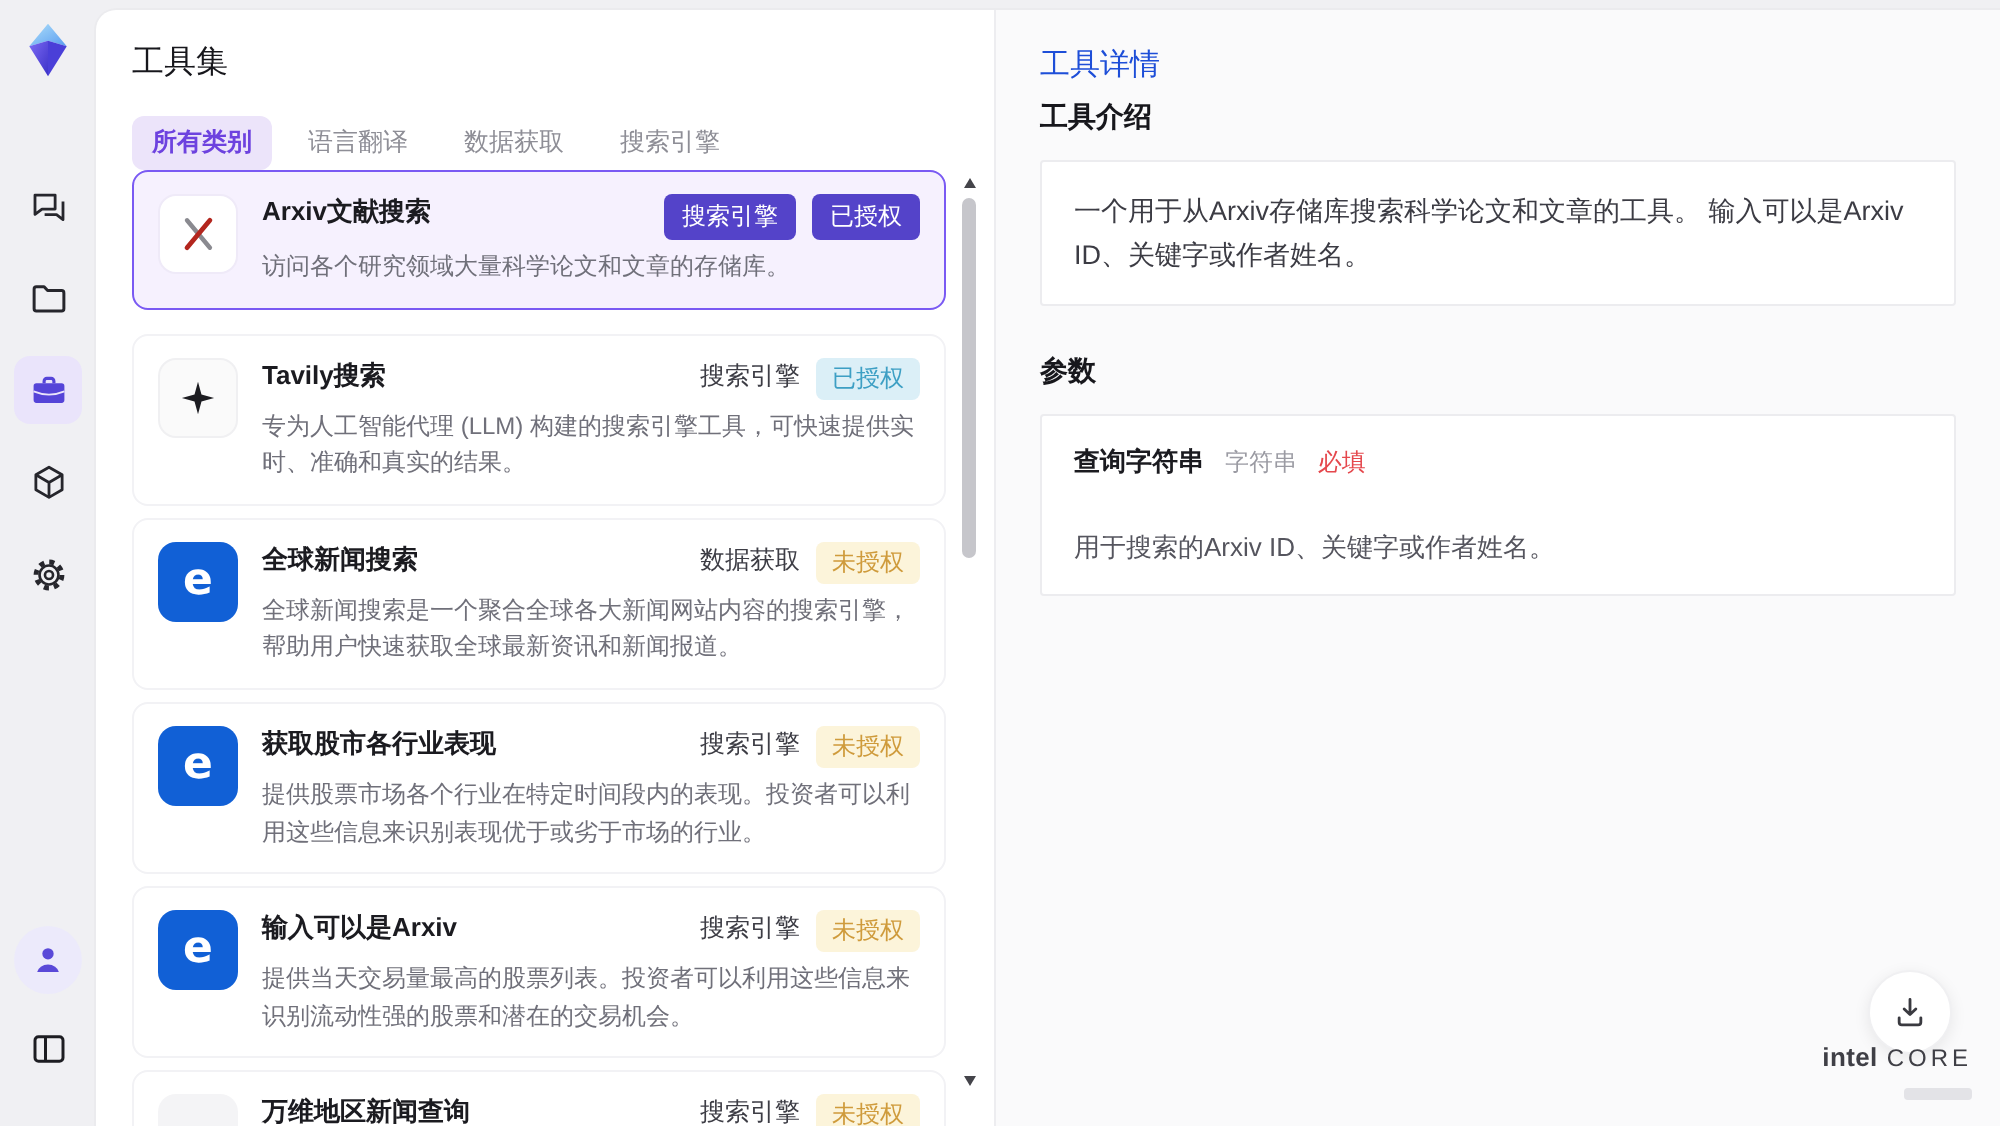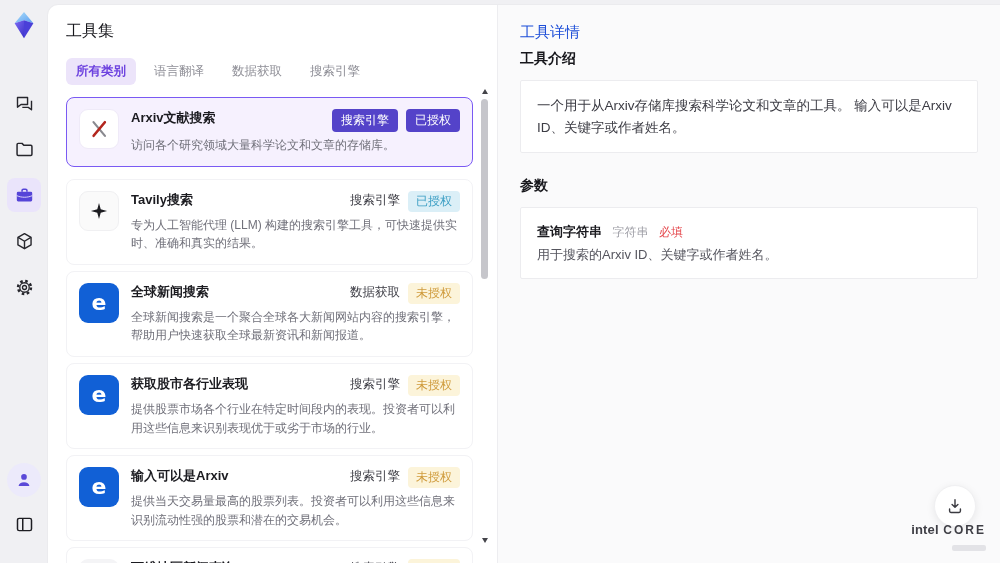--- a/index.html
+++ b/index.html
@@ -18,21 +18,21 @@
   .rail-btn.person { background:#eceafb; border-radius:50%; margin-bottom:10px; }
 
   
   .main { position:absolute; left:48px; top:5px; right:0; bottom:0; background:#fff;
           border-top-left-radius:10px; display:flex; overflow:hidden;
           box-shadow:0 0 0 1px rgba(0,0,0,0.02); }
 
   
   .list-panel { width:449px; position:relative; padding:16px 24px 0 18px; }
   .page-title { font-size:16px; font-weight:400; color:#17171c; margin-bottom:16px; }
-  .tabs { display:flex; gap:8px; margin-bottom:12px; }
+  .tabs { display:flex; gap:8px; }
   .tab { border:none; background:transparent; color:#8e8e96; font-size:12.5px; padding:5px 10px;
          border-radius:6px; cursor:pointer; font-family:inherit; }
   .tab.active { background:#ece4fa; color:#6d42df; font-weight:600; }
 
   .tool-list { display:flex; flex-direction:column; }
   .tool-item { display:flex; gap:12px; padding:11px 12px; border:1px solid #f2f2f5;
                border-radius:8px; margin-bottom:6px; background:#fff; cursor:pointer; }
   .tool-item.selected { background:#f6f1fe; border:1.5px solid #7a5af3; margin-bottom:12px; }
   .tool-icon { width:40px; height:40px; min-width:40px; border-radius:9px; display:flex;
                align-items:center; justify-content:center; }
@@ -65,30 +65,30 @@
   .detail-panel { flex:1; background:#fafafb; border-left:1px solid #ededf0;
                   padding:18px 22px; position:relative; }
   .detail-title { font-size:15px; font-weight:400; color:#1d4ed8; margin-bottom:8px; }
   .section-h { font-size:14px; font-weight:700; color:#17171c; margin-bottom:12px; }
   .box { background:#fff; border:1px solid #ececef; border-radius:2px; padding:14px 16px;
          margin-bottom:24px; }
   .intro-text { font-size:13.5px; color:#3c3c44; line-height:1.6; }
   .param-name { font-size:13px; font-weight:700; color:#1b1b20; }
   .param-type { font-size:12px; color:#9b9ba3; margin-left:6px;text-align:center; }
   .param-req { font-size:12px; color:#e5484d; margin-left:6px; }
-  .param-desc { font-size:13px; color:#55555e; margin-top:5px; }
+  .param-desc { font-size:13px; color:#55555e; margin-top:25px; }
 
   .download-fab { position:absolute; right:24px; bottom:36px; width:42px; height:42px;
                   border-radius:50%; border:1px solid #f0f0f2; background:#fff; cursor:pointer;
                   display:flex; align-items:center; justify-content:center;
                   box-shadow:0 2px 8px rgba(0,0,0,0.08); }
   .intel-logo { position:absolute; right:14px; bottom:8px; text-align:right; line-height:1.1;
                 color:#3f3f46; }
   .intel-name { font-size:13px; font-weight:700; letter-spacing:0.2px; }
-  .intel-product { font-size:12px; font-weight:700; letter-spacing:2px; text-transform:uppercase;text-align:right; }
+  .intel-product { font-size:12px; font-weight:400; letter-spacing:2px; text-transform:uppercase;text-align:right; }
   .intel-sub { display:inline-block; width:34px; height:6px; background:#e3e3e7; border-radius:2px; margin-top:2px; }
 
   svg { display:block; }
 </style>
 </head>
 <body>
 
 <div class="app">
 
   <aside class="rail">

